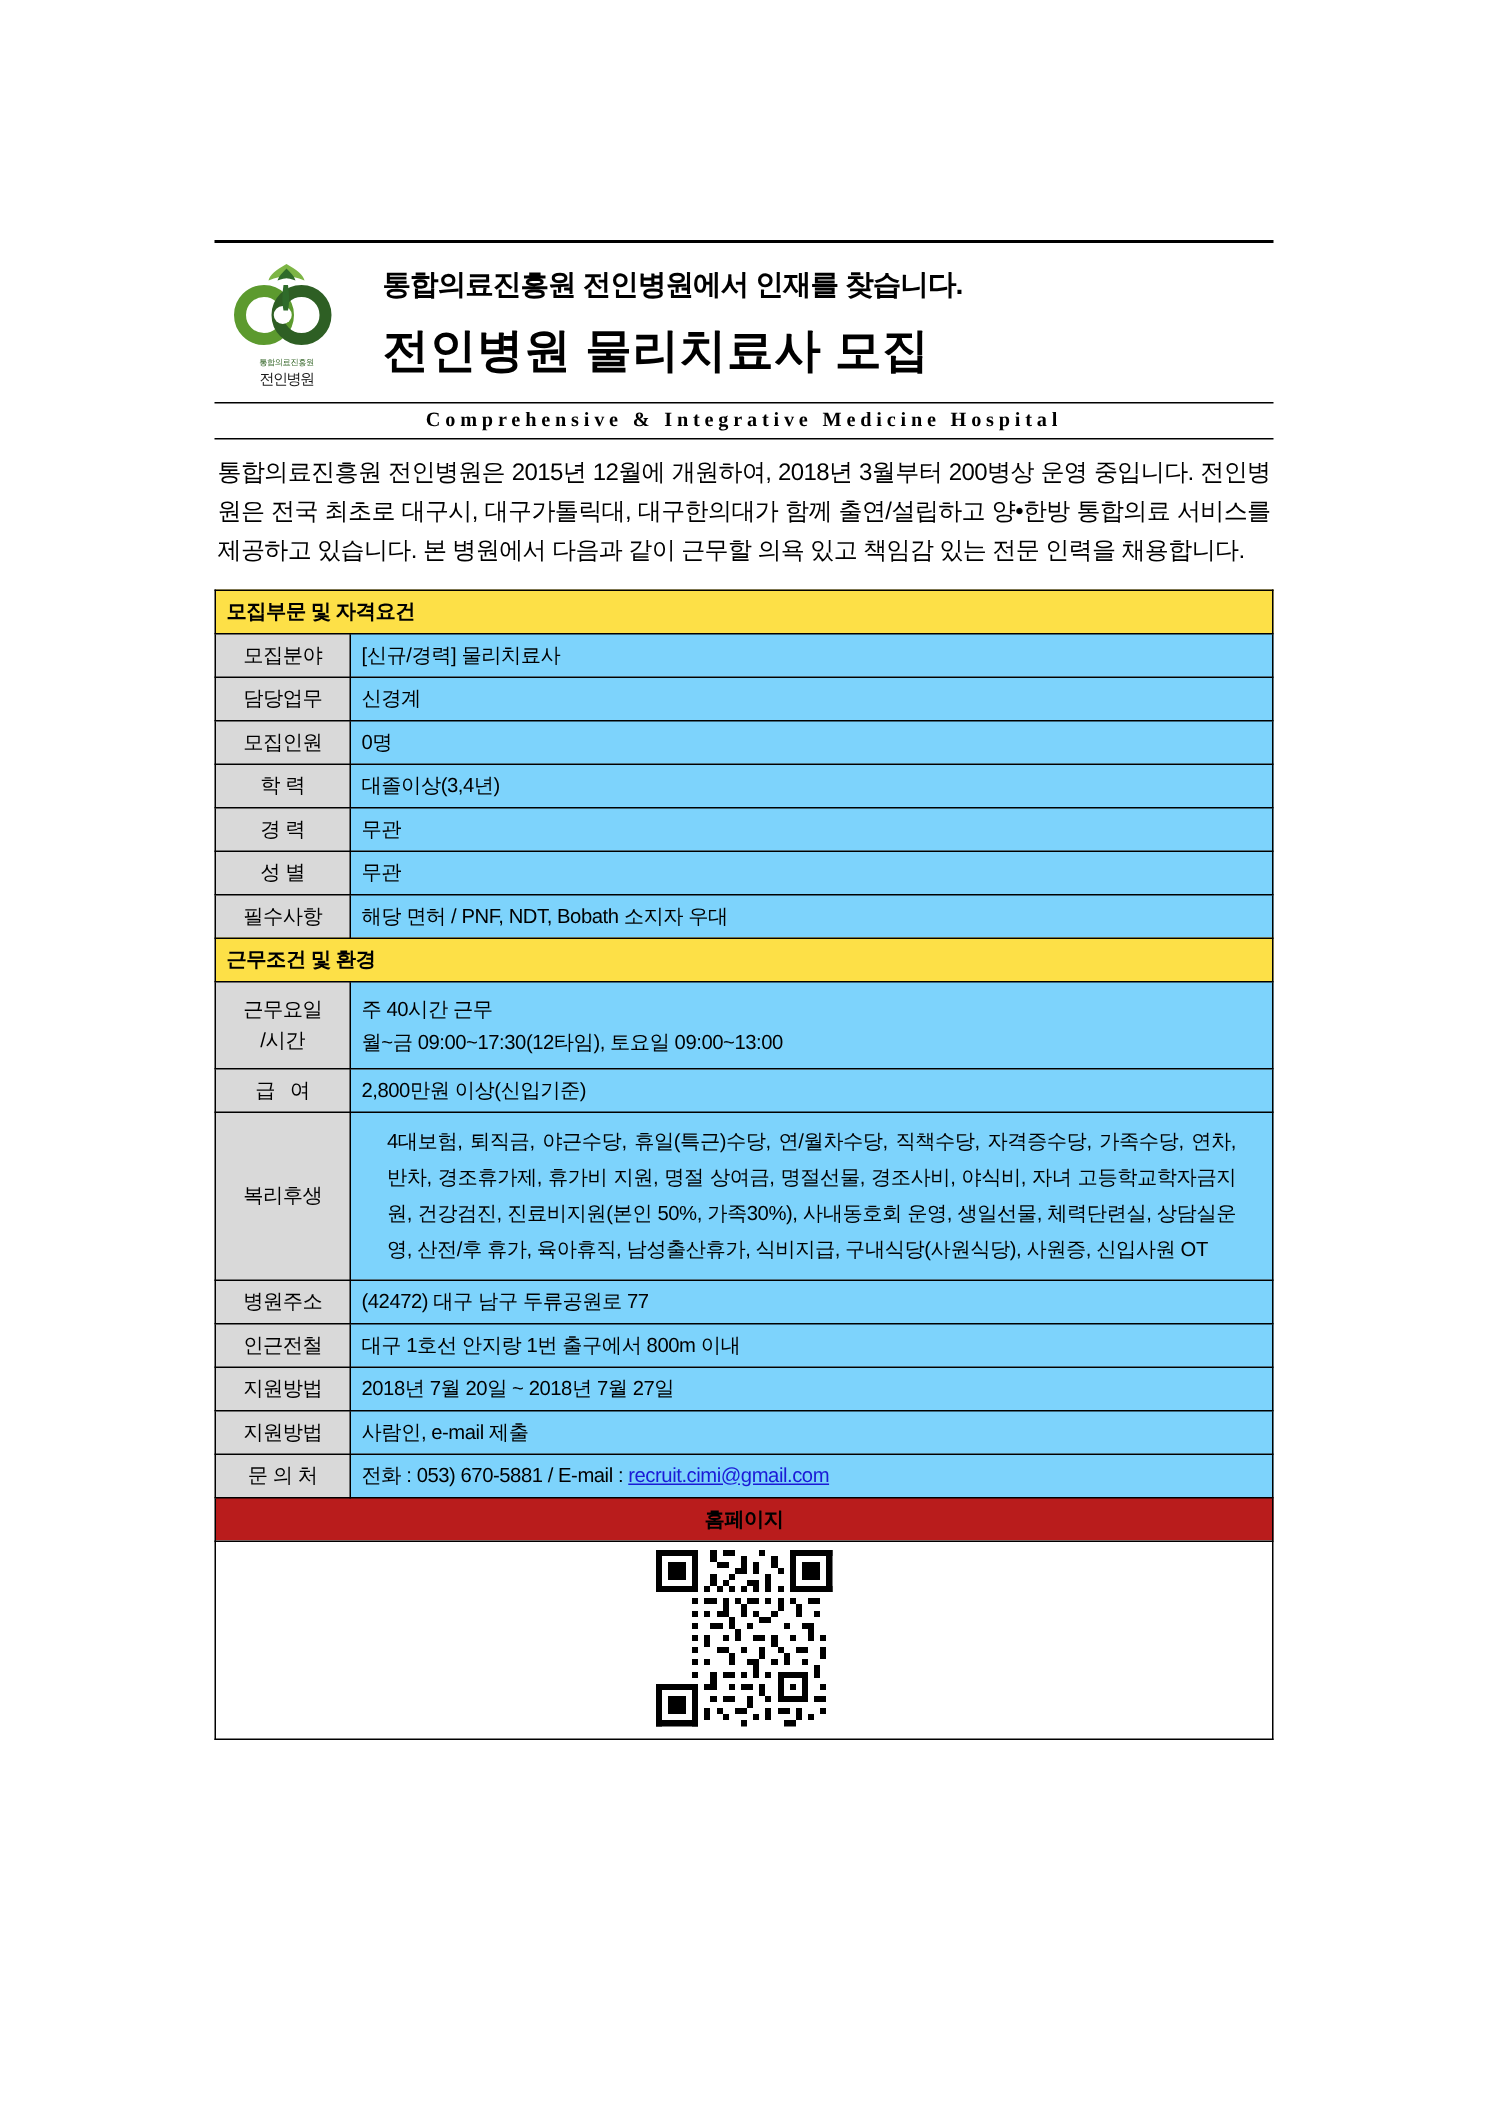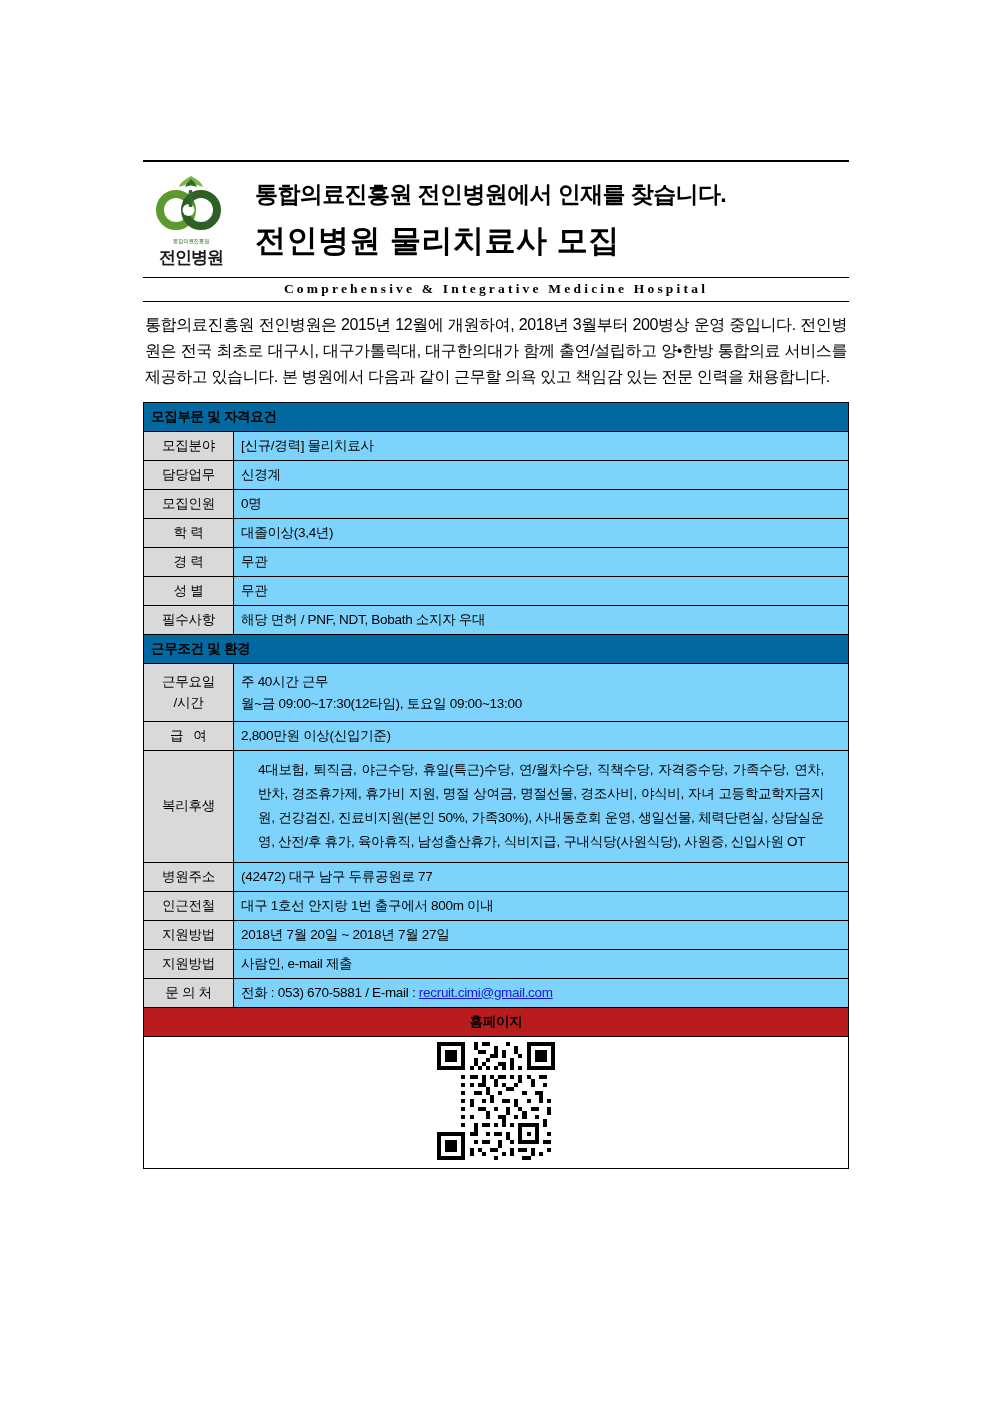--- a/index.html
+++ b/index.html
@@ -31,38 +31,38 @@
     padding: 10px 0 4px 0;
   }
   .logo {
     width: 96px;
     flex: 0 0 96px;
     text-align: center;
     padding-top: 2px;
   }
   .logo svg { display: block; margin: 0 auto; }
   .logo-text {
-    font-size: 17px;
-    font-weight: bold;
+    font-size: 10px;
+    font-weight: normal;
     color: #1a1a1a;
     letter-spacing: -1px;
     margin-top: 1px;
   }
   .logo-text-small {
     font-size: 5.5px;
     color: #3b6b2f;
     letter-spacing: -0.3px;
     margin-top: 2px;
   }
   .header-titles {
     flex: 1;
     padding-left: 16px;
   }
   .title-sub {
-    font-size: 23px;
+    font-size: 19px;
     font-weight: bold;
     letter-spacing: -0.6px;
     margin-bottom: 10px;
   }
   .title-main {
     font-size: 31px;
     font-weight: bold;
     letter-spacing: 0.5px;
   }
   .eng-band {
@@ -90,21 +90,21 @@
     table-layout: fixed;
   }
   table.info td, table.info th {
     border: 1px solid #000;
     font-size: 13.5px;
     padding: 5px 7px;
     vertical-align: middle;
     letter-spacing: -0.3px;
   }
   td.section {
-    background: #0369a1;
+    background: #fde047;
     font-weight: bold;
     font-size: 15px;
     padding: 5px 9px;
     letter-spacing: -0.2px;
   }
   td.label {
     background: #d9d9d9;
     width: 88px;
     text-align: center;
     font-size: 13.5px;

